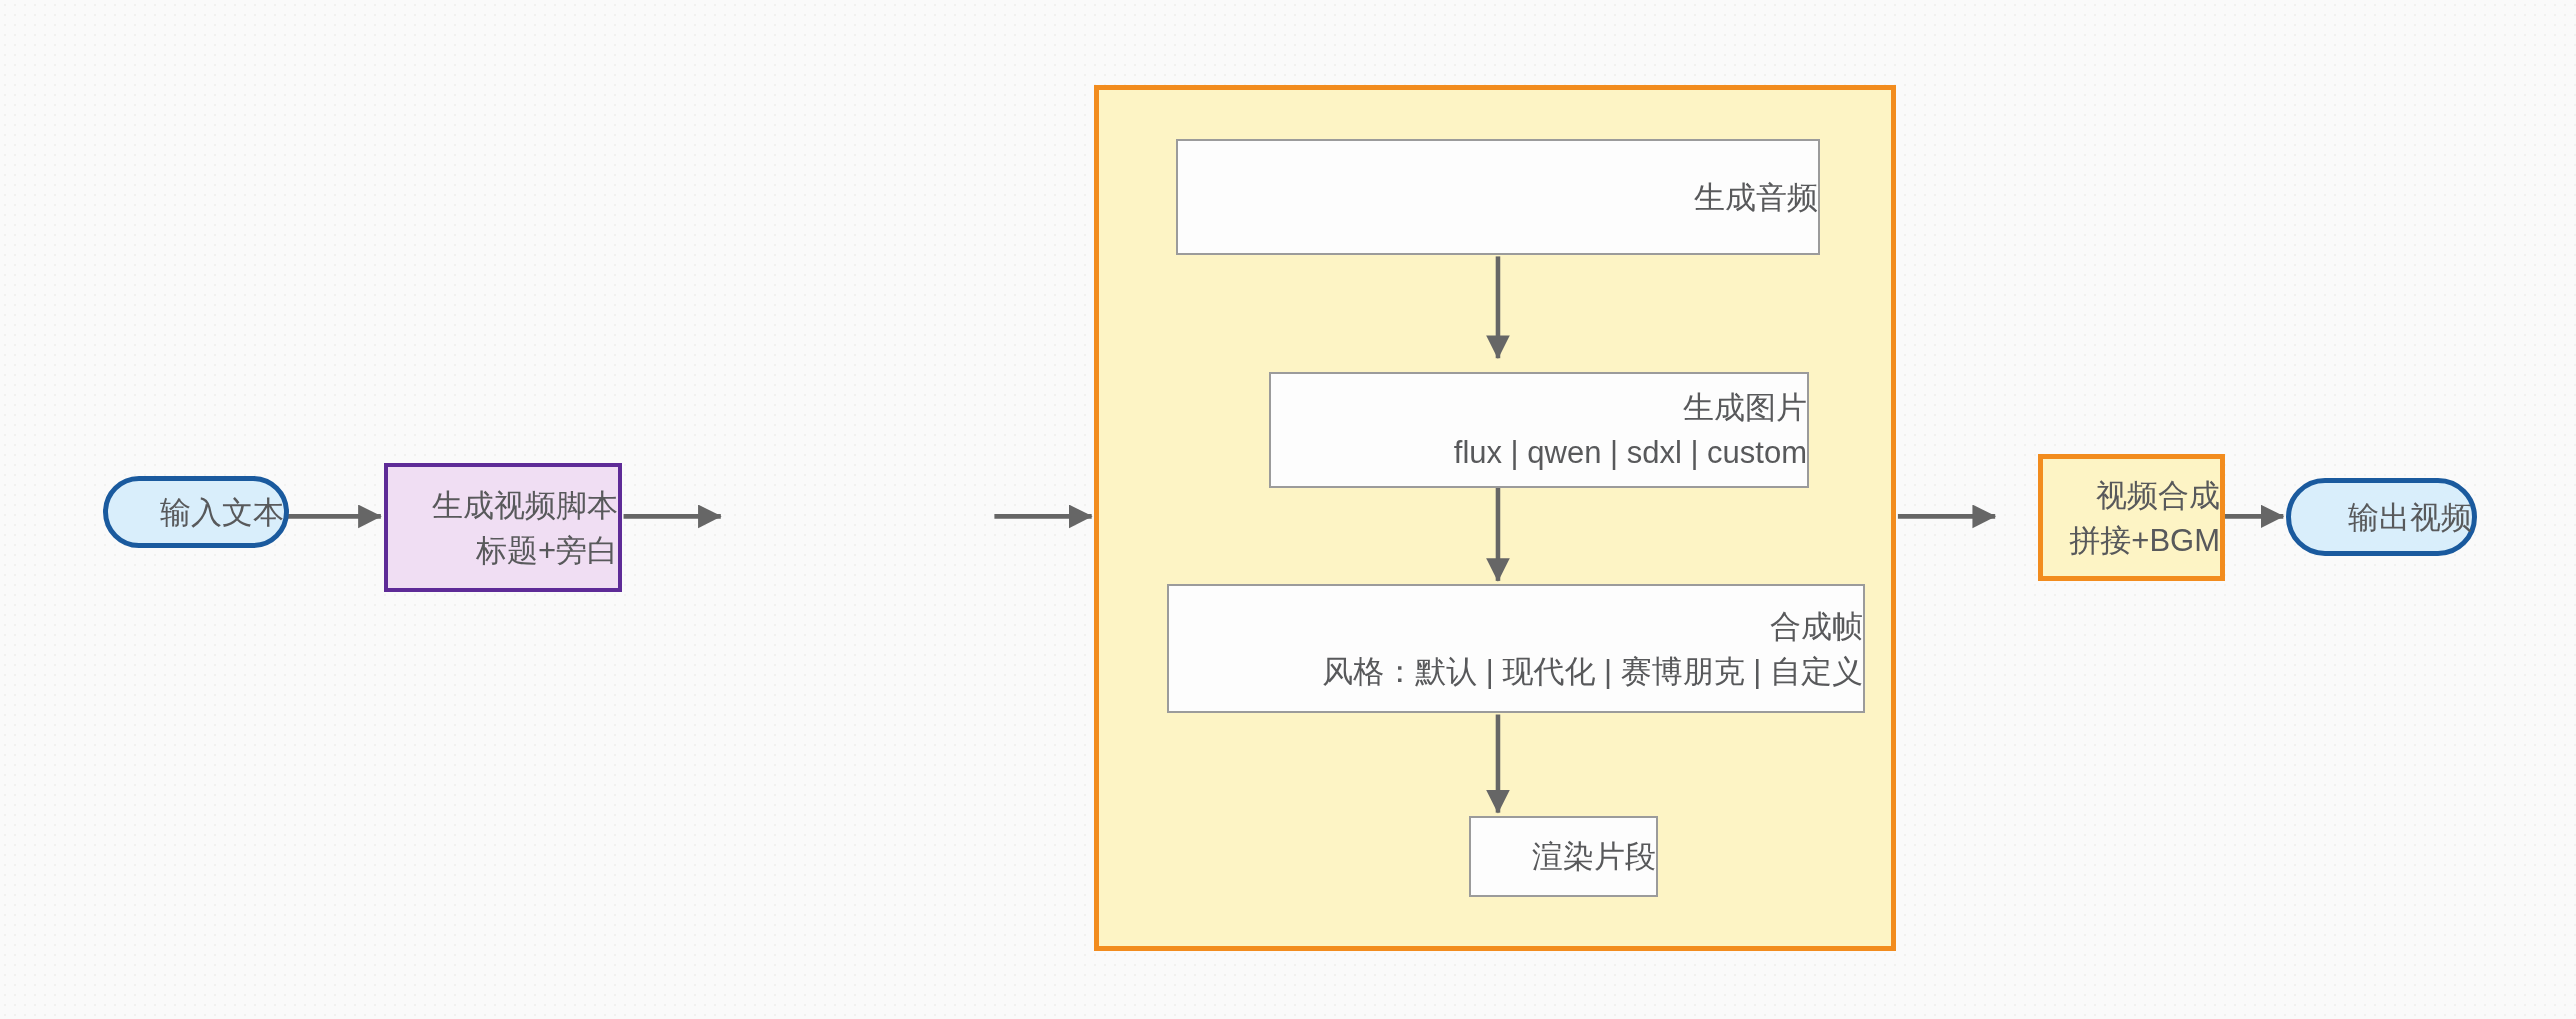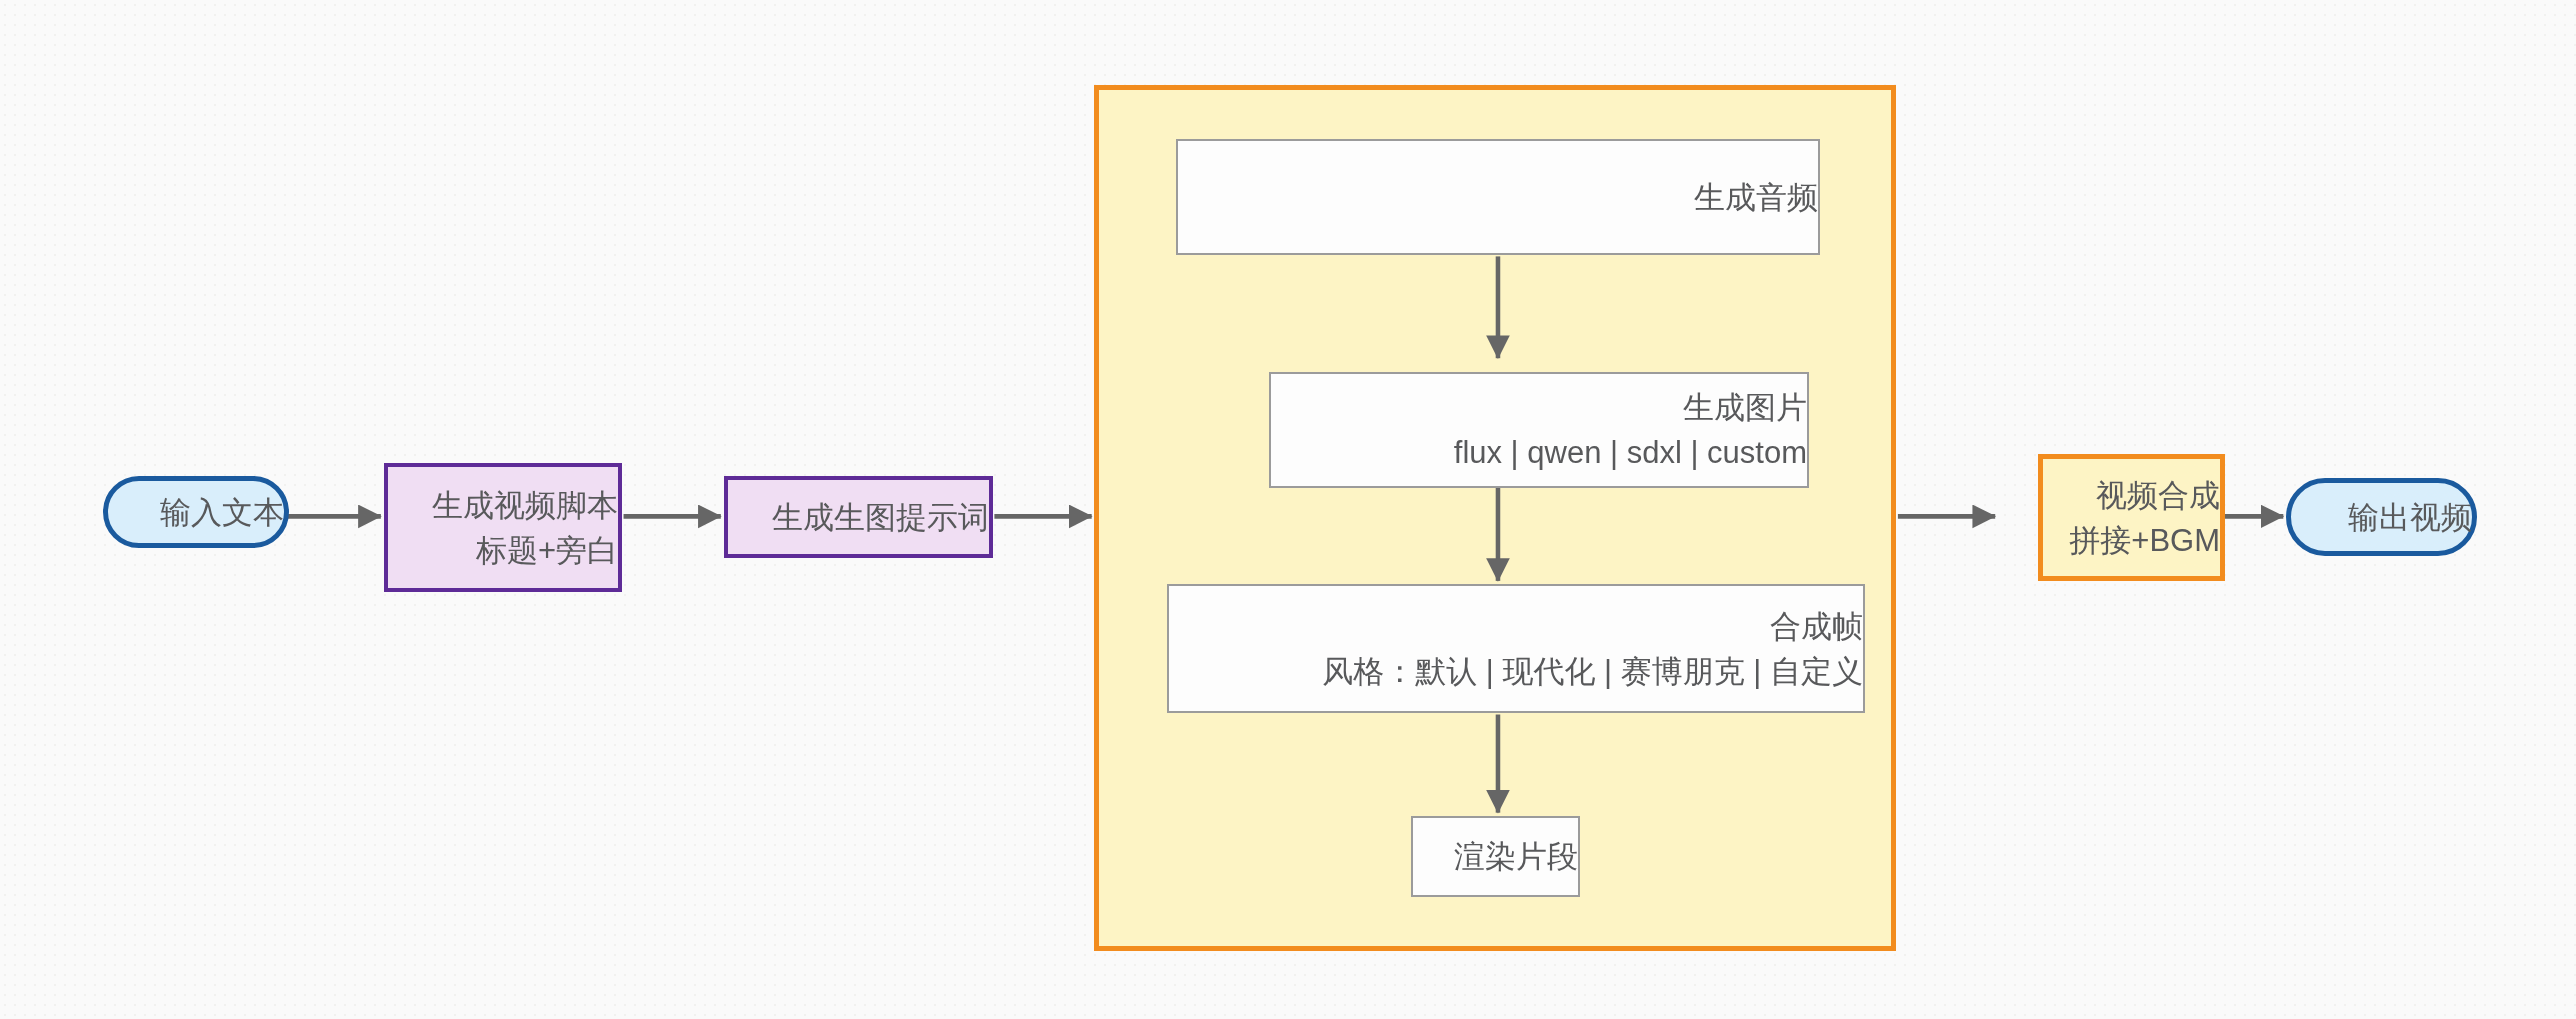--- a/index.html
+++ b/index.html
@@ -67,21 +67,21 @@
     z-index: 2;
     pointer-events: none;
   }
   
   .n-input   { left: 103px;  top: 476px; width: 186px; height: 72px;  }
   .n-script  { left: 384px;  top: 463px; width: 238px; height: 129px; }
   .n-prompt  { left: 724px;  top: 476px; width: 269px; height: 82px;  }
   .n-audio   { left: 1176px; top: 139px; width: 644px; height: 116px; }
   .n-image   { left: 1269px; top: 372px; width: 540px; height: 116px; }
   .n-frame   { left: 1167px; top: 584px; width: 698px; height: 129px; }
-  .n-render  { left: 1411px; top: 816px; width: 169px; height: 81px;  }
+  .n-render  { left: 1469px; top: 816px; width: 189px; height: 81px;  }
   .n-compose { left: 1998px; top: 454px; width: 187px; height: 127px; margin-left: 40px; }
   .n-output  { left: 2286px; top: 478px; width: 191px; height: 78px;  }
 </style>
 </head>
 <body>
 
 <div class="canvas">
 
   <div class="group"></div>
 
@@ -105,23 +105,20 @@
 
   <div class="node pill n-input">
     <span>输入文本</span>
   </div>
 
   <div class="node purple n-script">
     <span>生成视频脚本</span>
     <span>标题+旁白</span>
   </div>
 
-  <div class="node purple n-prompt">
-    <span>生成生图提示词</span>
-  </div>
 
   <div class="node inner n-audio">
     <span>生成音频</span>
   </div>
 
   <div class="node inner n-image">
     <span>生成图片</span>
     <span>flux | qwen | sdxl | custom</span>
   </div>
 

